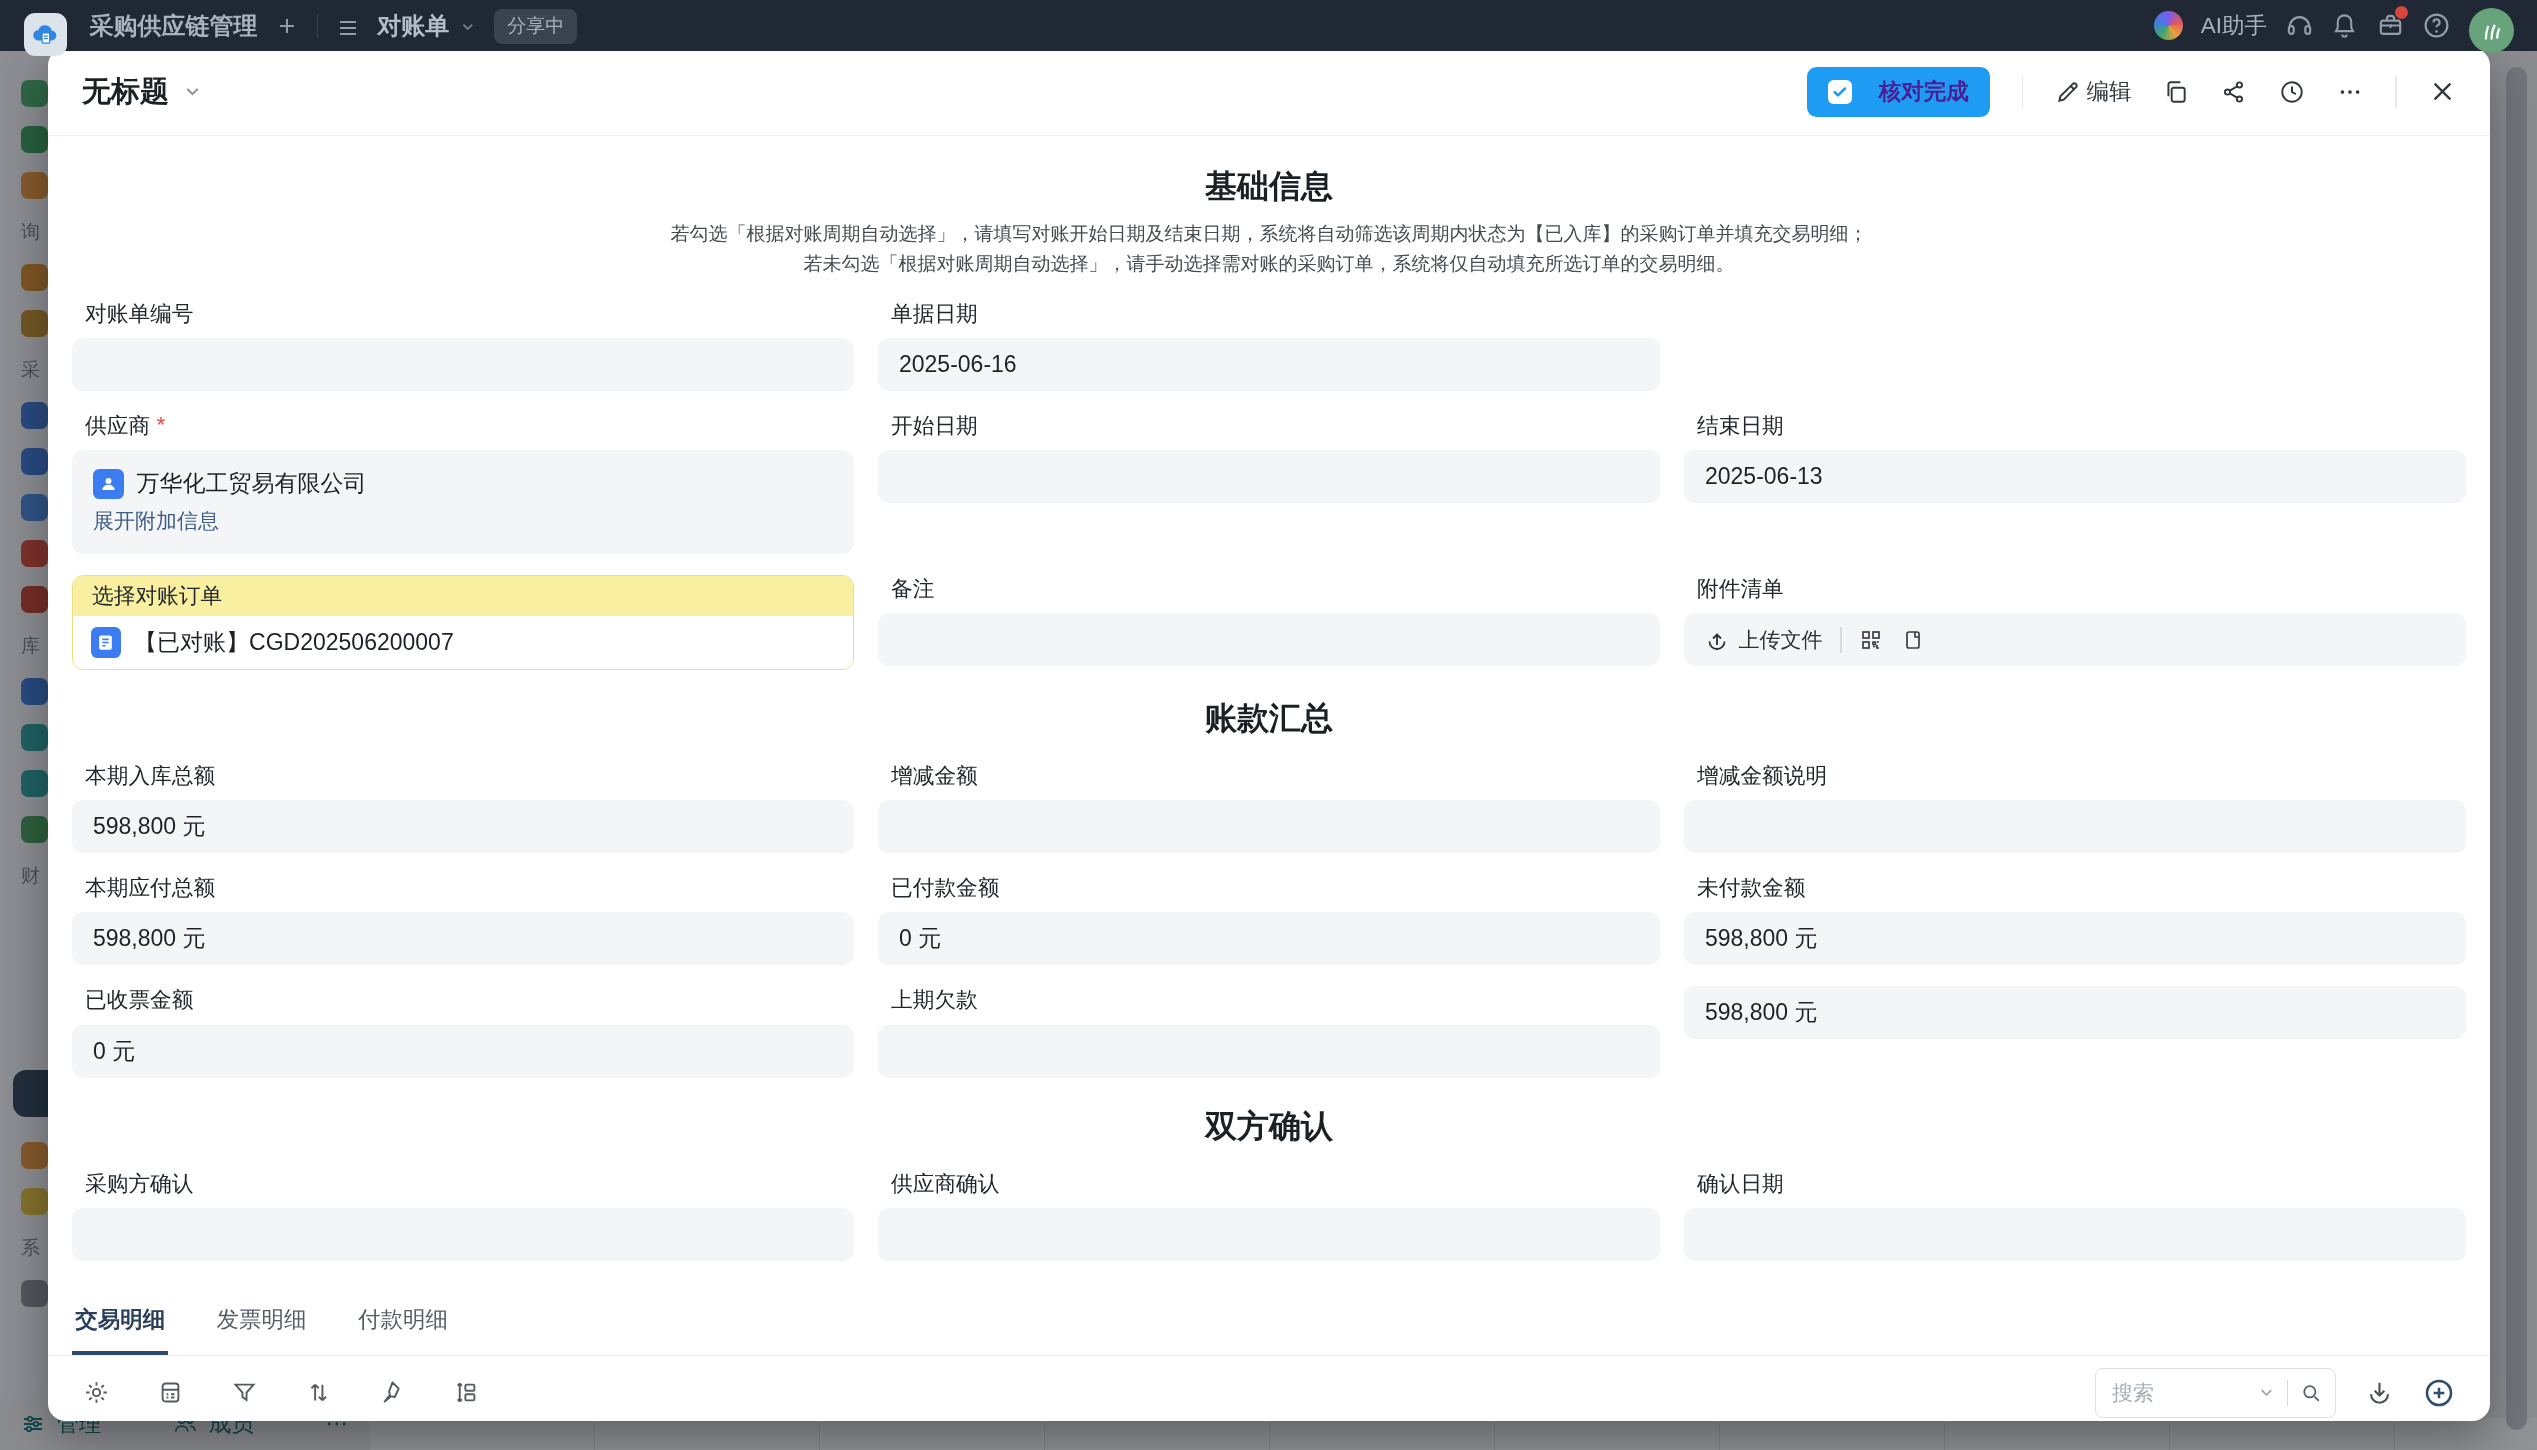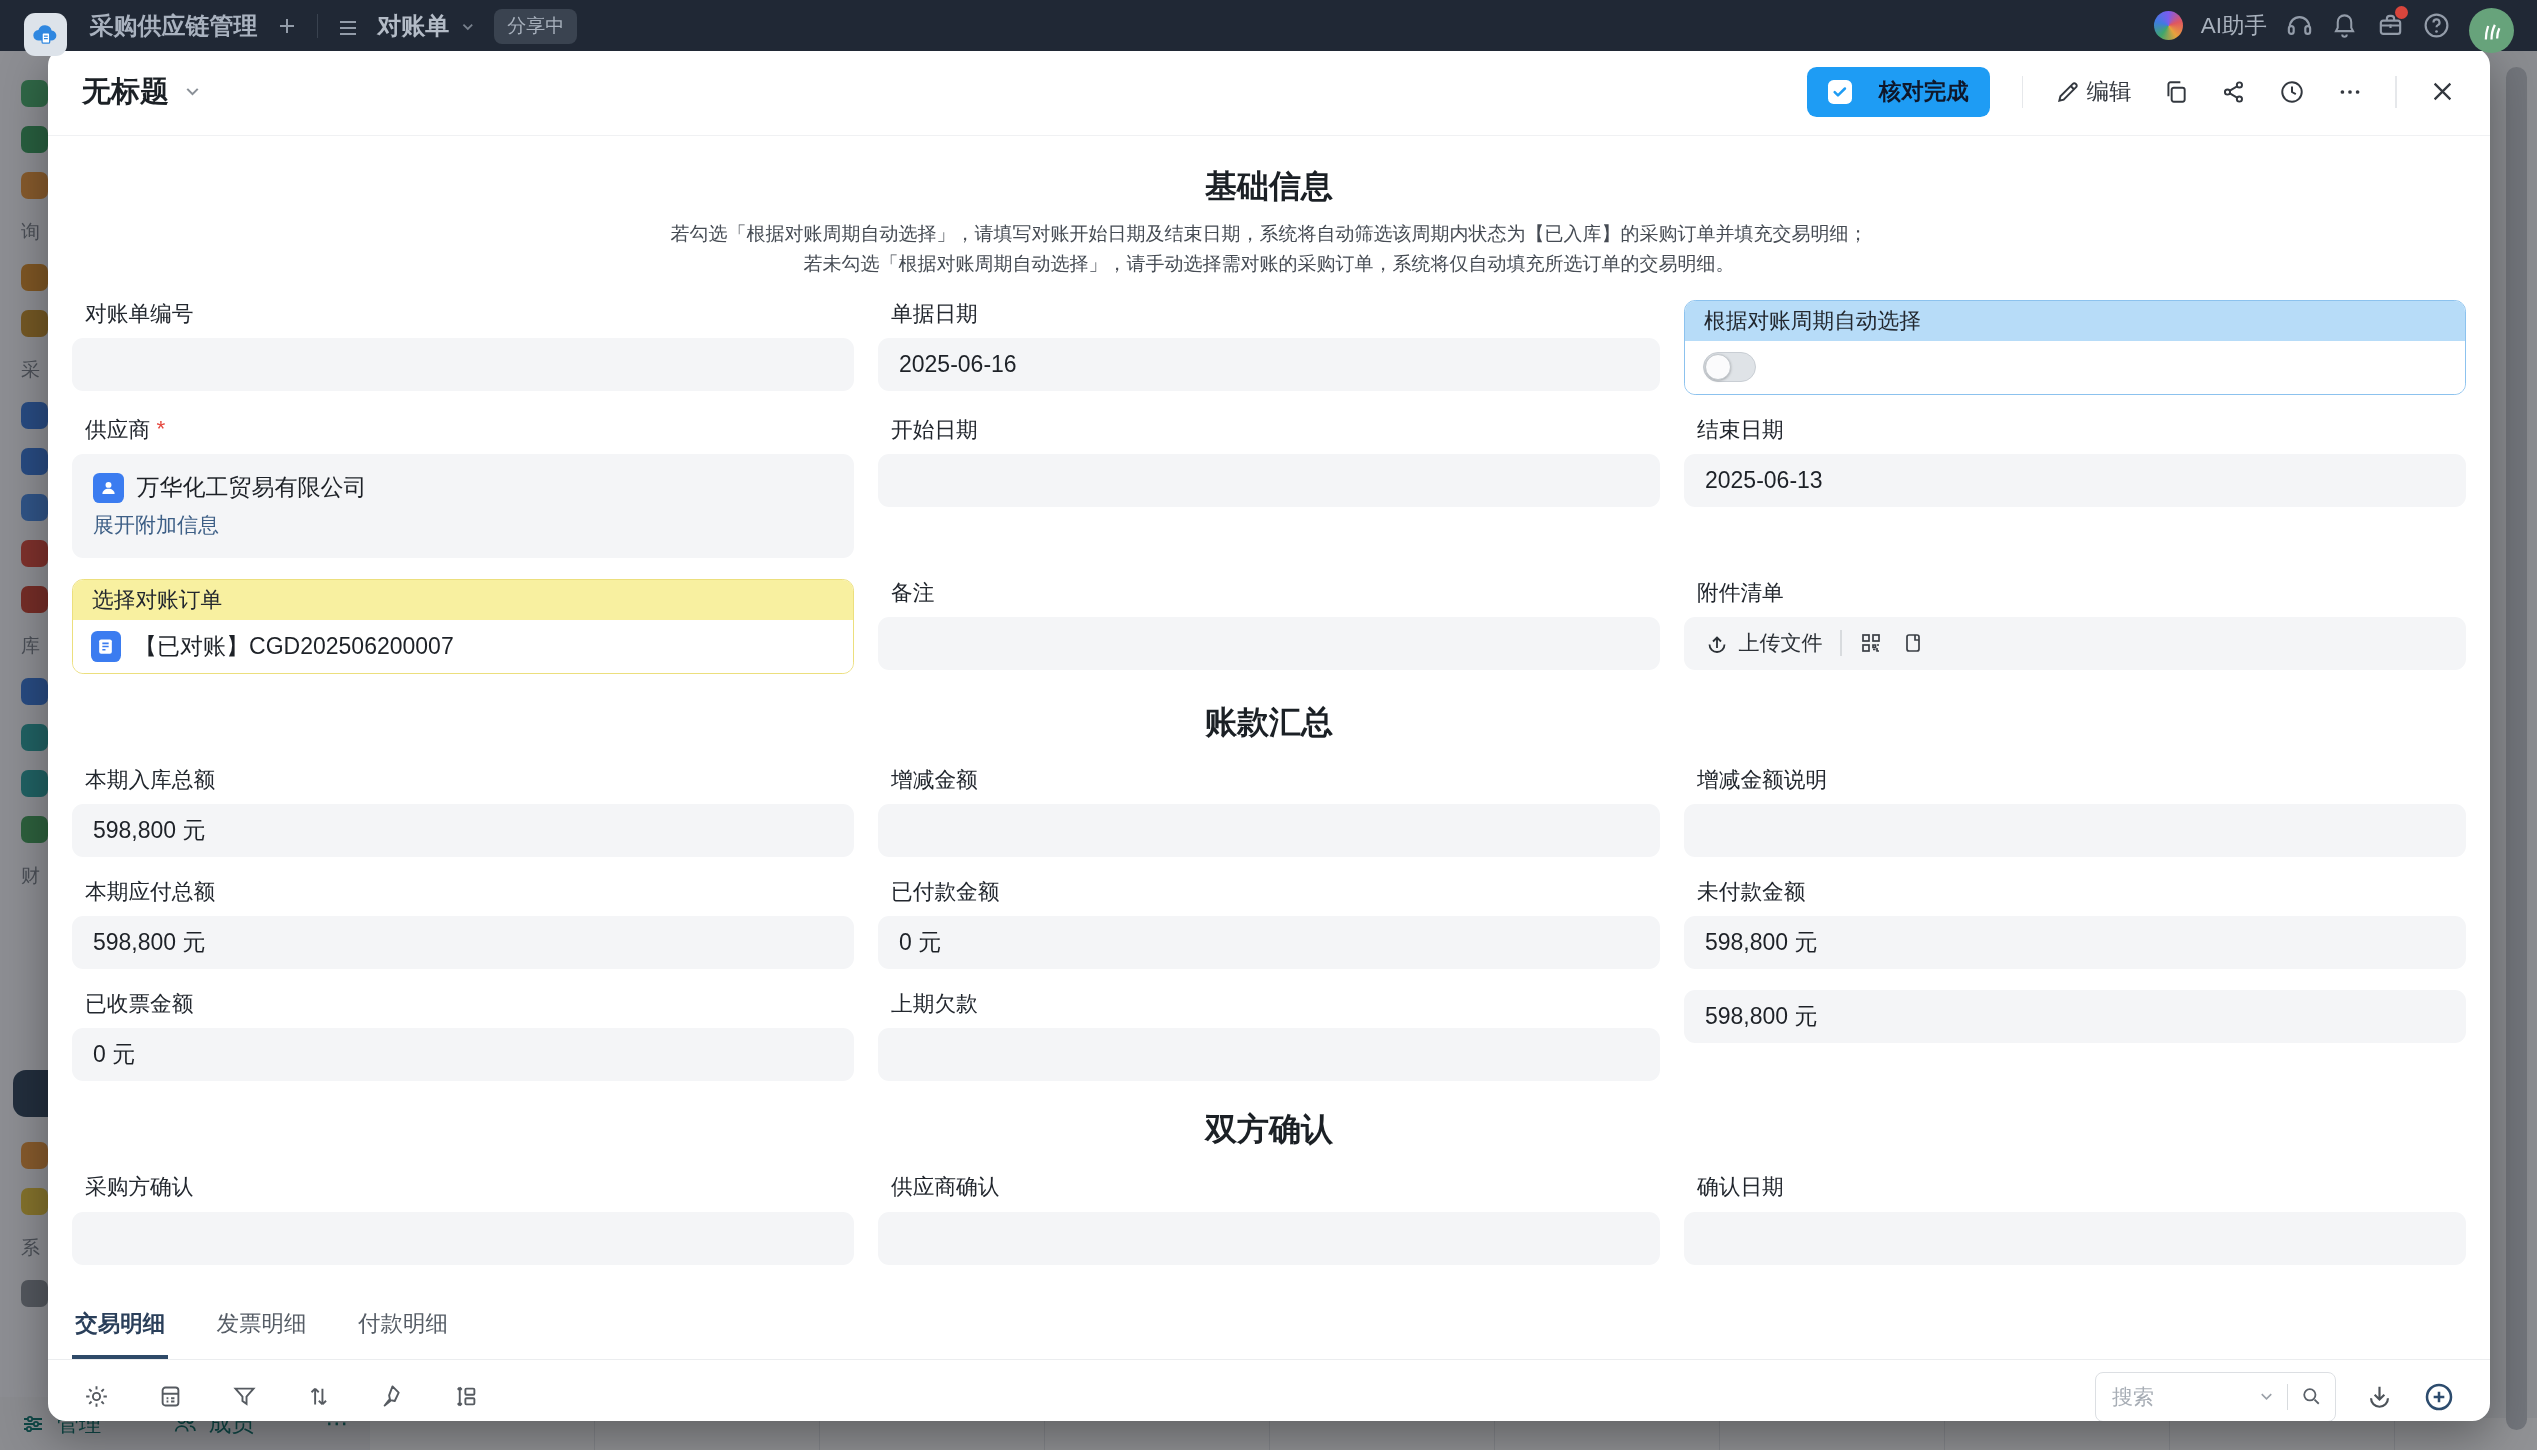--- a/index.html
+++ b/index.html
@@ -43,21 +43,21 @@
   .bg-scrollbar { position:absolute; right:11.2px; top:16px; width:21px; height:1363px;
     border-radius:10.4px; background:#c3c7cc; }
   .overlay { position:absolute; left:0; top:51px; width:100%; height:1399px; background:rgba(15,18,24,.45); z-index:10; }
 
   
   .modal { position:absolute; left:48px; top:48px; width:2442px; height:1373px; background:#fff;
     border-radius:17.6px; z-index:20; overflow:hidden; box-shadow:0 16px 48px rgba(0,0,0,.35); }
   .m-header { height:88px; display:flex; align-items:center; padding:0 34px; border-bottom:0.8px solid #f0f1f3; }
   .m-title { display:flex; align-items:center; gap:13px; font-size:29px; font-weight:700; color:#1c2126; }
   .m-actions { margin-left:auto; display:flex; align-items:center; gap:32px; color:#34393f; }
-  .btn-primary { display:flex; align-items:center; gap:27px; background:#1e9cf4; color:#0f172a;
+  .btn-primary { display:flex; align-items:center; gap:27px; background:#1e9cf4; color:#4c1d95;
     font-size:22.5px; font-weight:600; height:50px; padding:0 21px; border-radius:9.6px; cursor:pointer; }
   .cbx { width:24px; height:24px; background:#fff; border-radius:5.6px; display:flex; align-items:center; justify-content:center; }
   .hdiv { width:1.6px; height:32px; background:#e6e8eb; }
   .act-btn { display:flex; align-items:center; gap:5px; font-size:22.5px; color:#33383f; cursor:pointer; }
 
   .m-body { padding:16px 0 0 0; }
   .sec-h { text-align:center; font-size:32px; font-weight:700; color:#1b2025; margin:13px 0 9.6px; }
   .sec-desc { text-align:center; font-size:19px; color:#454b53; line-height:30px; }
 
   .grid { display:grid; grid-template-columns:1fr 1fr 1fr; column-gap:24px; padding:0 24px; margin-top:21px;
@@ -321,28 +321,20 @@
               <span></span>
             </div>
         </div>
         <div class="field">
           <div class="flabel">
               <span>单据日期</span>
             </div>
           <div class="fbox">
               <span>2025-06-16</span>
             </div>
-        </div>
-        <div class="special">
-          <div class="slabel">根据对账周期自动选择</div>
-          <div class="sbody">
-            <span class="toggle">
-                <span class="knob"></span>
-              </span>
-          </div>
         </div>
       </div>
 
       <div class="grid">
         <div class="field">
           <div class="flabel">
             <span>供应商</span>
             <span class="req">*</span>
           </div>
           <div class="fbox tall">

